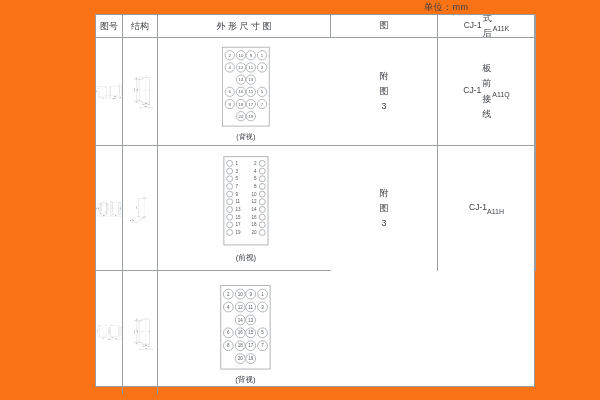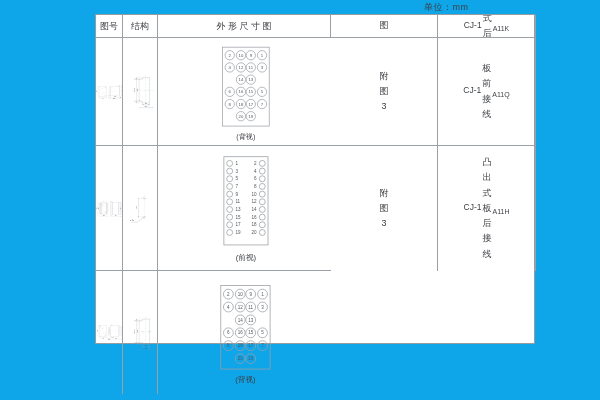--- a/index.html
+++ b/index.html
@@ -1,19 +1,19 @@
 <!DOCTYPE html>
 <html><head>
 <meta charset="utf-8">
 <style>
   html,body{margin:0;padding:0;background:#fff;width:600px;height:400px;overflow:hidden;
     font-family:"Liberation Sans",sans-serif;}
-  .page{position:relative;width:600px;height:400px;background:#0ea5e9;}
+  .page{position:relative;width:600px;height:400px;background:#f97316;}
   .unit-label{position:absolute;left:424px;top:1px;font-size:9px;color:#3c3f44;letter-spacing:.5px;}
-  .doc{position:absolute;left:95px;top:14px;width:440px;height:330px;display:grid;
+  .doc{position:absolute;left:95px;top:14px;width:440px;height:373px;display:grid;
     grid-template-columns:27px 35px 173px 107px 98px;
     grid-template-rows:23px 108px 125px 123px;
     border:1px solid #979ca1;box-sizing:border-box;background:#fff;}
   .cell{border-right:1px solid #9aa0a5;border-bottom:1px solid #9aa0a5;
     display:flex;align-items:center;justify-content:center;overflow:hidden;
     position:relative;box-sizing:border-box;}
   .cell.last-col{border-right:none;}
   .cell.last-row{border-bottom:none;}
   .hcell{font-size:9px;color:#3c3f44;white-space:nowrap;}
   .fig-cell .vtext, .struct-cell .vtext{width:11px;word-break:break-all;text-align:center;
@@ -255,21 +255,20 @@
           <circle cx="67" cy="87" r="3.1" class="ln"></circle>
           <text x="61" y="88.7" class="tnum" text-anchor="end">20</text>
         </svg>
     </div>
 
     <div class="cell last-row fig-cell">
       <div class="vtext">附图3</div>
     </div>
     <div class="cell last-row struct-cell">
       <div class="model">CJ-1</div>
-      <div class="vtext">凸出式板后接线</div>
       <div class="code">A11H</div>
     </div>
     <div class="cell last-row">
       <svg viewBox="0 0 172 120" width="168" height="117">
 
         <rect class="ln" x="22" y="12" width="48" height="74"></rect>
         <circle class="ln" cx="30" cy="20" r="4.5"></circle>
         <circle class="ln" cx="62" cy="78" r="4.5"></circle>
         <path class="ln" d="M38,36 l7,-9 M42,37 l5,-7 M48,66 l7,-9 M52,67 l5,-7"></path>
         <path class="thin" d="M22,12 H10 M22,86 H10 M22,86 V97 M70,86 V97"></path>

